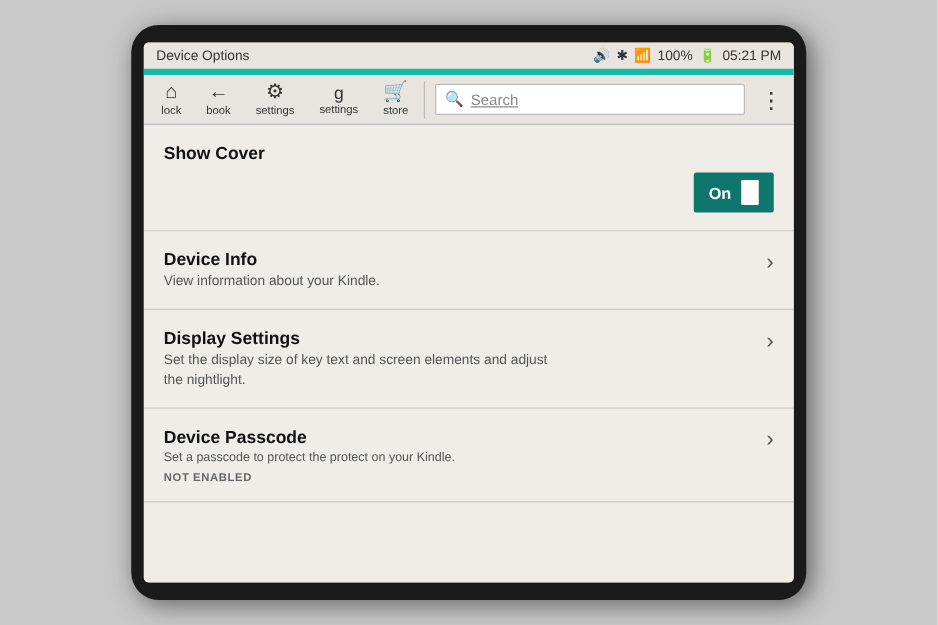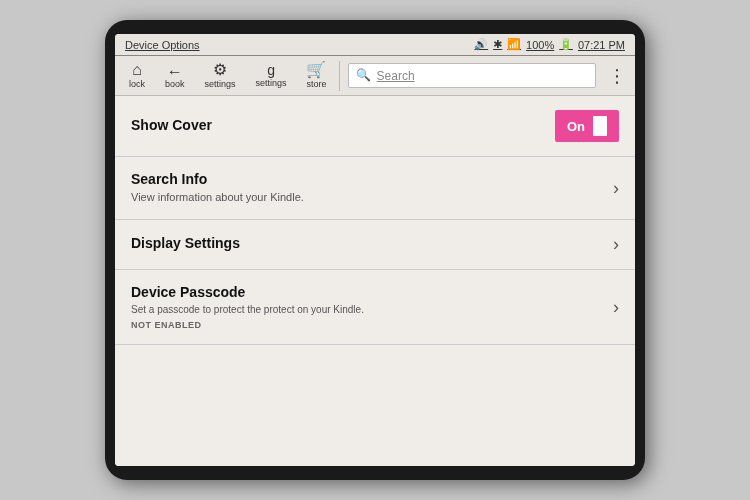--- a/index.html
+++ b/index.html
@@ -32,29 +32,28 @@
       background: #f0ede8;
       border-radius: 4px;
       overflow: hidden;
       display: flex;
       flex-direction: column;
     }
 
     
     .status-bar {
       background: #e8e5e0;
-      border-bottom: 1px solid #14b8a6;
+      border-bottom: 5px solid #14b8a6;
       padding: 4px 10px;
       display: flex;
       align-items: center;
       justify-content: space-between;
       font-size: 11px;
       color: #333;
       font-family: Arial, sans-serif;
-      text-decoration: underline;
     }
 
     .status-title {
       font-weight: normal;
       font-size: 11px;
     }
 
     .status-right {
       display: flex;
       align-items: center;
@@ -138,21 +137,21 @@
     .content {
       flex: 1;
       overflow-y: auto;
       background: #f0ede8;
     }
 
     .menu-item {
       padding: 14px 16px;
       border-bottom: 1px solid #ccc;
       display: flex;
-      align-items: center;
+      align-items: flex-start;
       justify-content: space-between;
       cursor: pointer;
     }
 
     .menu-item-left {
       flex: 1;
     }
 
     .menu-item-title {
       font-size: 14px;
@@ -182,31 +181,32 @@
       font-size: 9px;
       color: #666;
       font-family: Arial, sans-serif;
       text-transform: uppercase;
       letter-spacing: 0.5px;
       margin-top: 3px;
       font-weight: bold;
     }
 
     .toggle-on {
-      background: #ec4899;
+      background: #0f766e;
       color: #fff;
       font-size: 13px;
       font-weight: bold;
       font-family: Arial, sans-serif;
       padding: 6px 12px;
       display: flex;
       align-items: center;
       gap: 8px;
       border-radius: 2px;
       min-width: 60px;
+      margin-top: 24px;
     }
 
     .toggle-indicator {
       width: 14px;
       height: 20px;
       background: #fff;
       border-radius: 1px;
     }
 
     .chevron-right {
@@ -222,21 +222,21 @@
   <div class="device-screen">
 
     <div class="status-bar">
       <span class="status-title">Device Options</span>
       <div class="status-right">
         <span>🔊</span>
         <span>✱</span>
         <span>📶</span>
         <span>100%</span>
         <span>🔋</span>
-        <span>07:21 PM</span>
+        <span>05:21 PM</span>
       </div>
     </div>
 
     <div class="nav-bar">
       <div class="nav-items">
 
         <div class="nav-item">
           <div class="nav-icon">⌂</div>
           <span>lock</span>
         </div>
@@ -279,29 +279,30 @@
           <div class="menu-item-title">Show Cover</div>
         </div>
         <div class="toggle-on">
           <span>On</span>
           <div class="toggle-indicator"></div>
         </div>
       </div>
 
       <div class="menu-item">
         <div class="menu-item-left">
-          <div class="menu-item-title">Search Info</div>
+          <div class="menu-item-title">Device Info</div>
           <div class="menu-item-desc">View information about your Kindle.</div>
         </div>
         <div class="chevron-right">›</div>
       </div>
 
       <div class="menu-item">
         <div class="menu-item-left">
           <div class="menu-item-title">Display Settings</div>
+          <div class="menu-item-desc">Set the display size of key text and screen elements and adjust the nightlight.</div>
         </div>
         <div class="chevron-right">›</div>
       </div>
 
       <div class="menu-item">
         <div class="menu-item-left">
           <div class="menu-item-title">Device Passcode</div>
           <div class="menu-item-desc-small">Set a passcode to protect the protect on your Kindle.</div>
           <div class="not-enabled">NOT ENABLED</div>
         </div>

